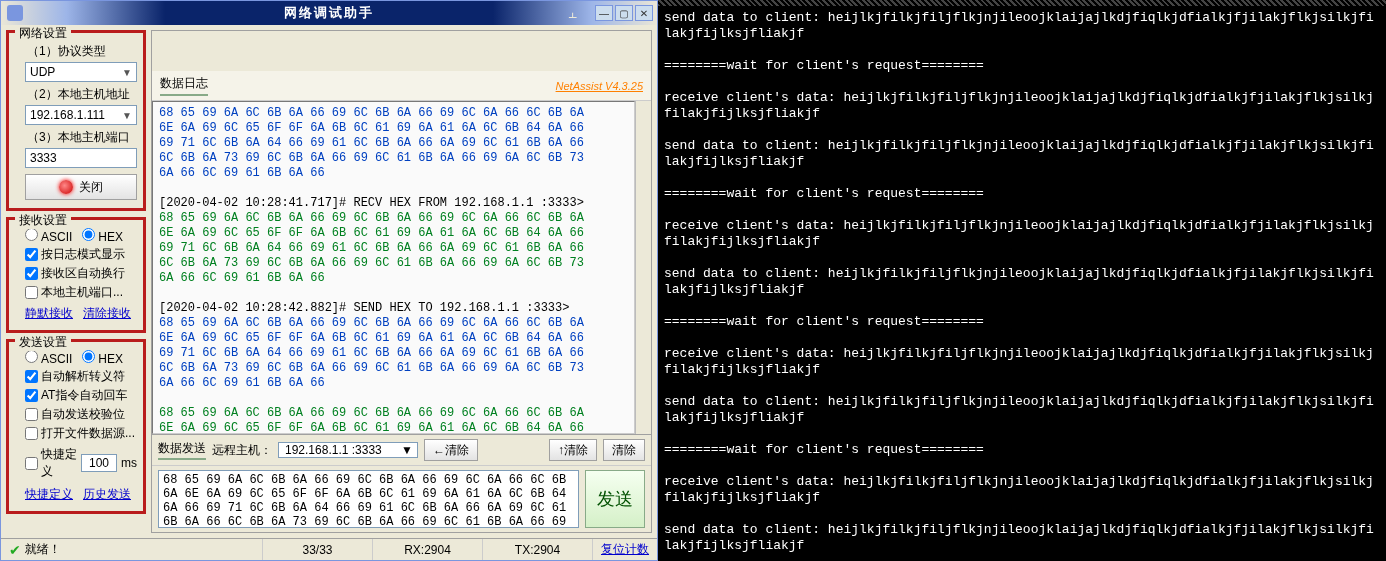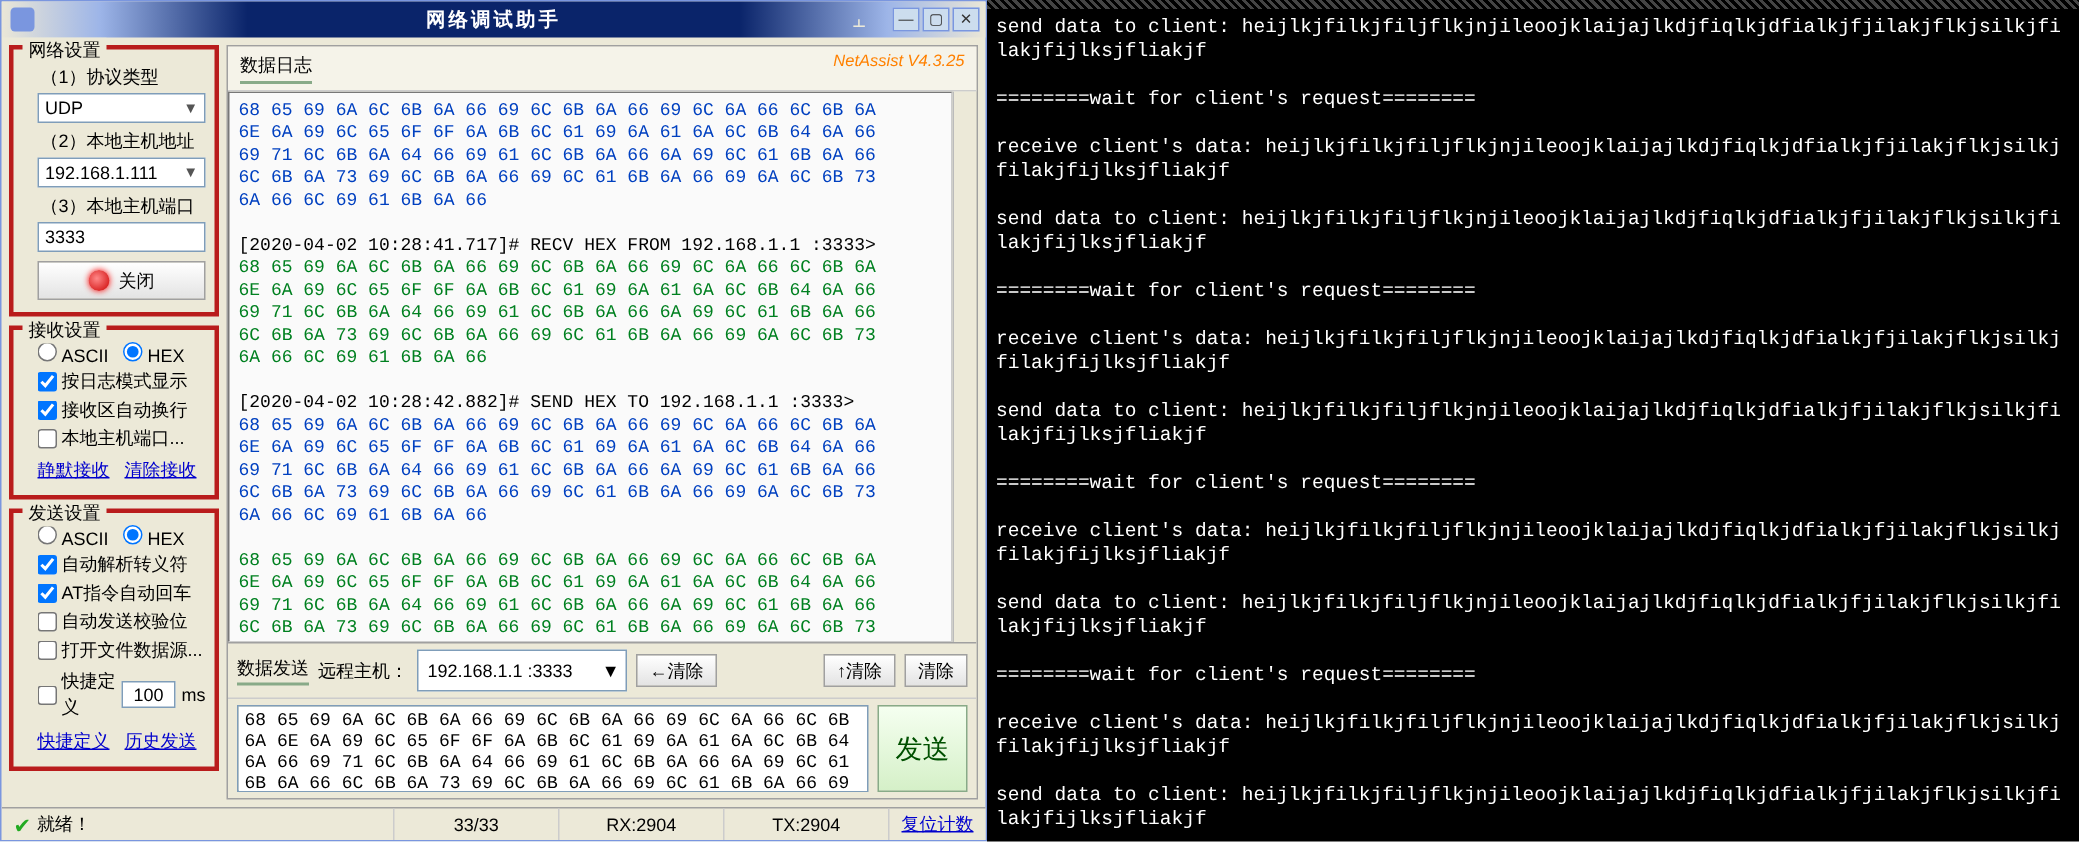--- a/index.html
+++ b/index.html
@@ -22,32 +22,32 @@
 .close-btn { display: flex; align-items: center; justify-content: center; gap: 6px; height: 26px; border: 1px solid #a0a0a0; background: linear-gradient(#fff,#e3e3e3); margin-top: 6px; cursor: pointer; }
 .red-dot { width: 14px; height: 14px; border-radius: 50%; background: radial-gradient(circle at 40% 40%, #f88, #c00); box-shadow: 0 0 4px #f00; }
 .radio-row { display: flex; gap: 10px; align-items: center; margin: 2px 0; }
 .radio-row input, .chk-row input { margin-right: 3px; }
 .chk-row { display: flex; align-items: center; margin: 2px 0; font-size: 12px; }
 .link-row { display: flex; gap: 10px; margin-top: 4px; }
 .link { color: #0000cd; text-decoration: underline; cursor: pointer; font-size: 12px; }
 .cycle-row { display: flex; align-items: center; gap: 4px; margin: 2px 0; }
 .cycle-input { width: 36px; height: 18px; border: 1px solid #7f9db9; background: #fff; padding: 0 2px; font-size: 12px; text-align: center; }
 .content { flex: 1; display: flex; flex-direction: column; border: 1px solid #a0a0a0; background: #ece9d8; overflow: hidden; }
-.content-header { display: flex; align-items: flex-start; justify-content: space-between; padding: 4px 8px; border-bottom: 1px solid #ccc; background: #f5f3e9; }
+.content-header { display: flex; align-items: center; justify-content: space-between; padding: 4px 8px; border-bottom: 1px solid #ccc; background: #f5f3e9; margin-top: 40px; }
 .content-header-title { font-size: 12px; border-bottom: 2px solid #8a8; padding-bottom: 2px; }
-.version-link { color: #ff8000; font-style: italic; font-size: 11px; cursor: pointer; }
+.version-link { color: #ff8000; text-decoration: underline; font-style: italic; font-size: 11px; cursor: pointer; }
 .log-area { flex: 1; background: #fafafa; overflow-y: auto; padding: 4px 6px; font-family: "Courier New", monospace; font-size: 12px; line-height: 15px; border: 1px inset #ccc; margin: 0; }
 .log-line { white-space: pre; }
 .hex-blue { color: #0040c0; }
 .hex-green { color: #008020; }
 .meta-line { color: #000000; }
 .send-section { border-top: 1px solid #a0a0a0; background: #ece9d8; }
 .send-header { display: flex; align-items: center; padding: 4px 6px; gap: 6px; border-bottom: 1px solid #ccc; }
 .send-header-title { font-size: 12px; border-bottom: 2px solid #8a8; padding-bottom: 1px; }
-.remote-combo { height: 28px; border: 1px solid #7f9db9; background: #fff; padding: 0 4px 0 6px; font-size: 12px; display: flex; align-items: center; justify-content: space-between; width: 140px; }
+.remote-combo { height: 16px; border: 1px solid #7f9db9; background: #fff; padding: 0 4px 0 6px; font-size: 12px; display: flex; align-items: center; justify-content: space-between; width: 140px; }
 .sbtn { height: 22px; padding: 0 8px; border: 1px solid #a0a0a0; background: linear-gradient(#fff,#e3e3e3); cursor: pointer; font-size: 12px; display: flex; align-items: center; }
 .send-body { display: flex; padding: 4px 6px; gap: 6px; }
 .send-text { flex: 1; height: 58px; border: 1px solid #7f9db9; background: #fff; font-family: "Courier New", monospace; font-size: 12px; padding: 2px 4px; resize: none; line-height: 14px; }
 .send-btn { width: 60px; background: linear-gradient(#f5fff0,#d5f0c8); border: 1px solid #8a8; color: #005000; font-size: 18px; cursor: pointer; }
 .statusbar { height: 22px; border-top: 1px solid #a0a0a0; background: #ece9d8; display: flex; align-items: center; font-size: 12px; }
 .status-cell { border-right: 1px solid #ccc; padding: 0 8px; height: 100%; display: flex; align-items: center; }
 .status-cell.flex { flex: 1; }
 .ready-icon { color: #2a2; margin-right: 4px; font-size: 14px; }
 .reset-link { color: #0000cd; text-decoration: underline; cursor: pointer; margin-left: auto; padding: 0 8px; text-align: center; }
 .right-pane { flex: 1; background: #000; color: #fff; font-family: "Courier New", monospace; font-size: 13px; padding: 4px 6px; overflow: hidden; line-height: 16px; }

